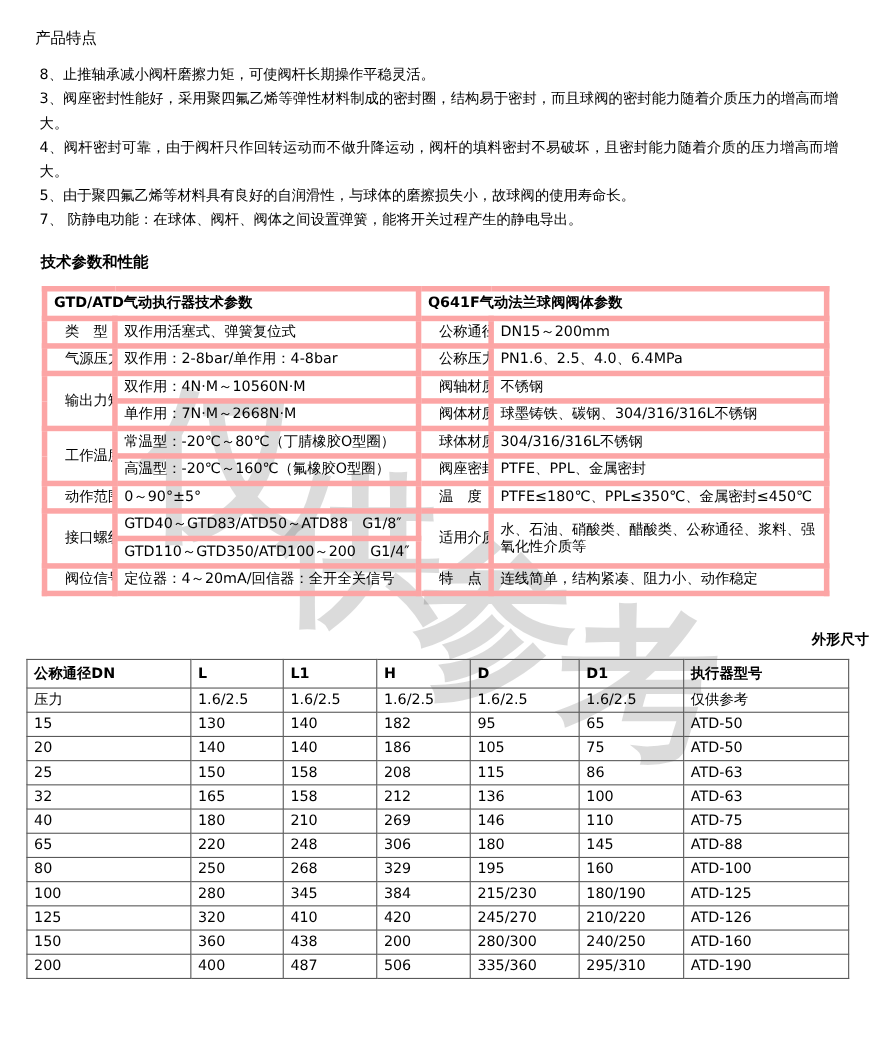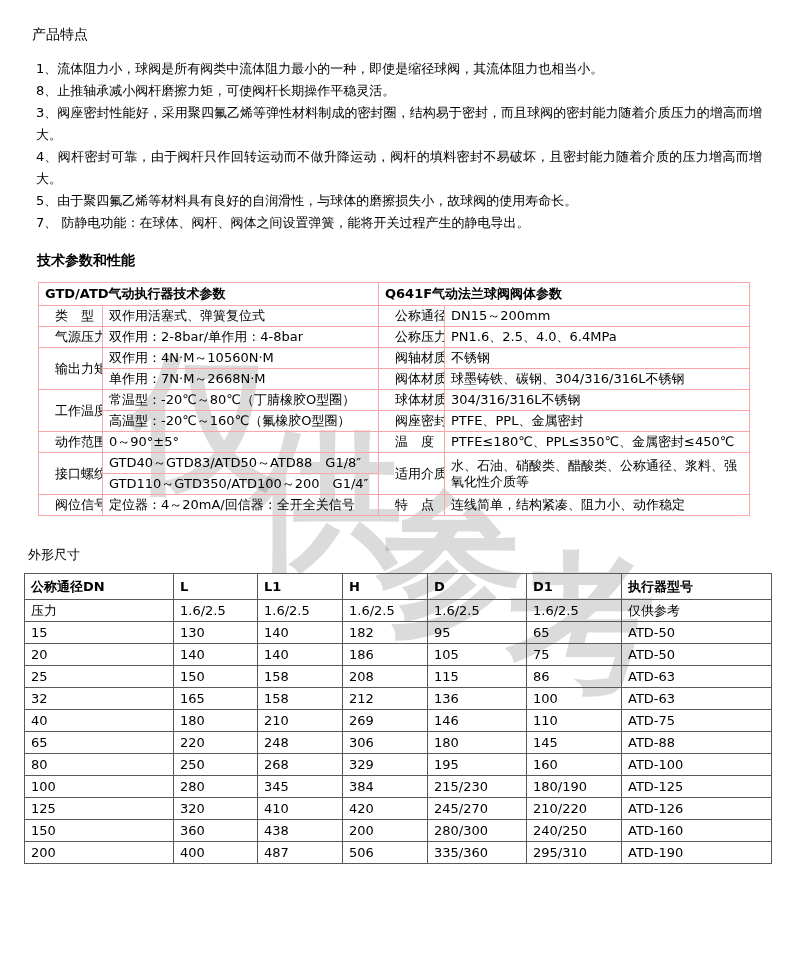--- a/index.html
+++ b/index.html
@@ -25,31 +25,31 @@
   }
   .wm-1 { left: 128px; top: 348px; }
   .wm-2 { left: 252px; top: 424px; }
   .wm-3 { left: 376px; top: 488px; }
   .wm-4 { left: 506px; top: 548px; }
   .content { position: relative; z-index: 1; }
 
   
   .h-features { font-size: 14px; font-weight: normal; margin: 26px 0 0 32px; }
   .h-tech     { font-size: 14px; font-weight: bold; margin: 18px 0 0 37px; }
-  .h-dims     { font-size: 13px; font-weight: normal; margin: 30px 0 0 28px; }
+  .h-dims     { font-size: 13px; font-weight: bold; margin: 30px 0 0 28px; text-align: right; }
 
   
   .features { margin: 14px 28px 0 36px; width: 726px; line-height: 22px; }
   .feature-item { text-align: justify; }
 
   
   table { border-collapse: collapse; background: transparent; }
   .tech-table { margin: 12px 0 0 38px; width: 711px; table-layout: fixed; }
   .tech-table td {
-    border: 1px solid #fca5a5;
+    border: 5px solid #fca5a5;
     padding: 2px 6px;
     line-height: 16px;
     vertical-align: middle;
     overflow: hidden;
     white-space: nowrap;
   }
   .tech-table td.hdr { font-weight: bold; font-size: 13px; padding: 3px 6px; }
   .tech-table td.lbl { padding: 2px 16px; }
   .tech-table td.wrap { white-space: normal; }
 
@@ -77,21 +77,20 @@
     <span class="wm-2">供</span>
     <span class="wm-3">参</span>
     <span class="wm-4">考</span>
   </div>
 
   <div class="content">
 
     <div class="h-features">产品特点</div>
 
     <div class="features" id="features-list">
-        <div class="feature-item">1、流体阻力小，球阀是所有阀类中流体阻力最小的一种，即使是缩径球阀，其流体阻力也相当小。</div>
         <div class="feature-item">8、止推轴承减小阀杆磨擦力矩，可使阀杆长期操作平稳灵活。</div>
         <div class="feature-item">3、阀座密封性能好，采用聚四氟乙烯等弹性材料制成的密封圈，结构易于密封，而且球阀的密封能力随着介质压力的增高而增大。</div>
         <div class="feature-item">4、阀杆密封可靠，由于阀杆只作回转运动而不做升降运动，阀杆的填料密封不易破坏，且密封能力随着介质的压力增高而增大。</div>
         <div class="feature-item">5、由于聚四氟乙烯等材料具有良好的自润滑性，与球体的磨擦损失小，故球阀的使用寿命长。</div>
         <div class="feature-item">7、 防静电功能：在球体、阀杆、阀体之间设置弹簧，能将开关过程产生的静电导出。</div>
       </div>
 
     <div class="h-tech">技术参数和性能</div>
 
     <table class="tech-table">

